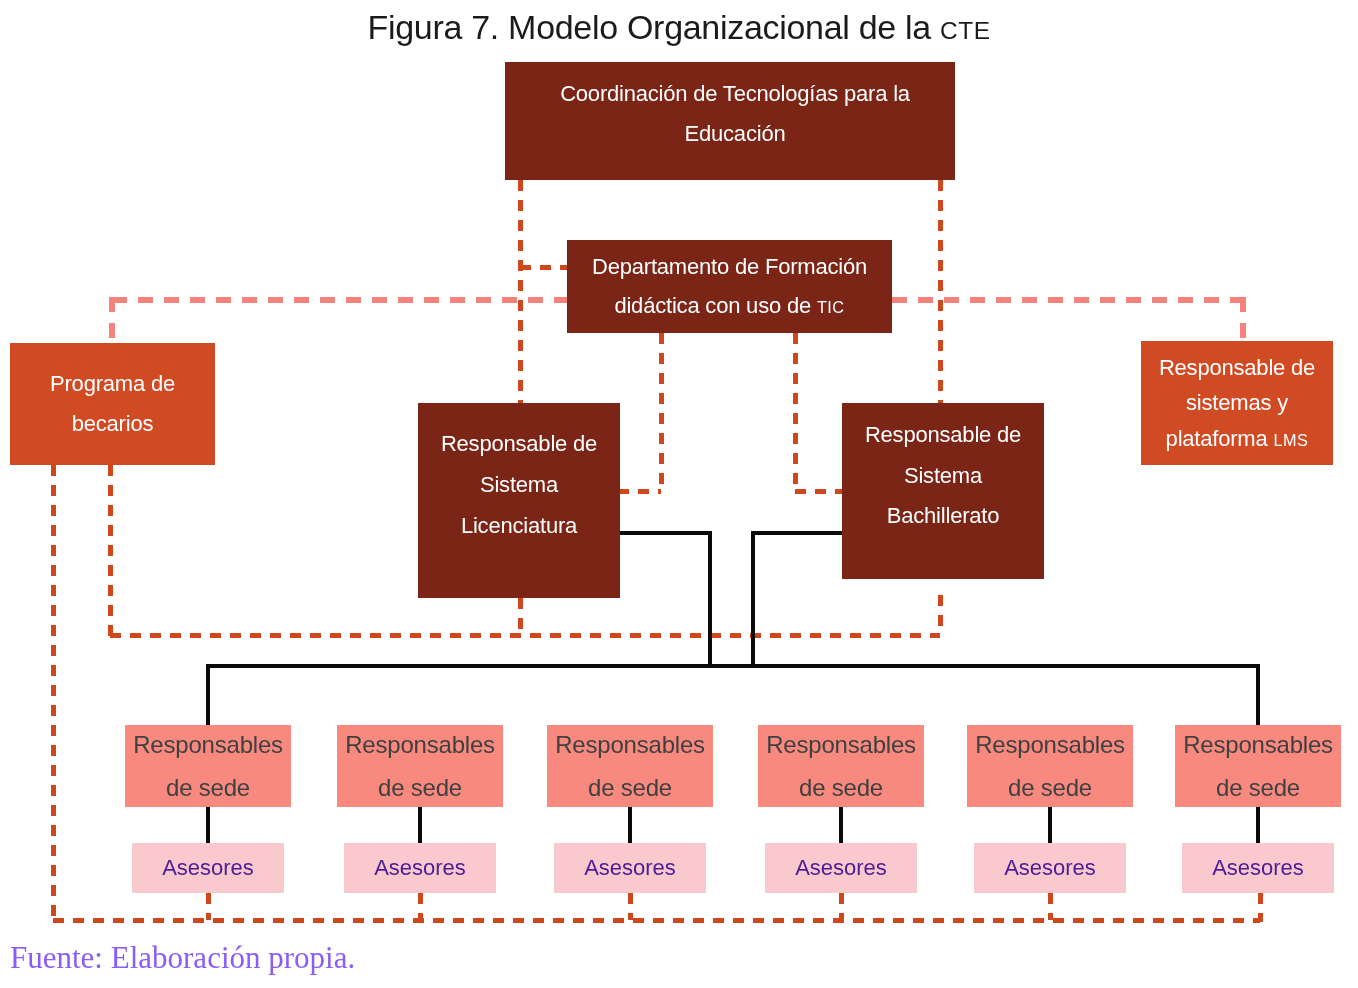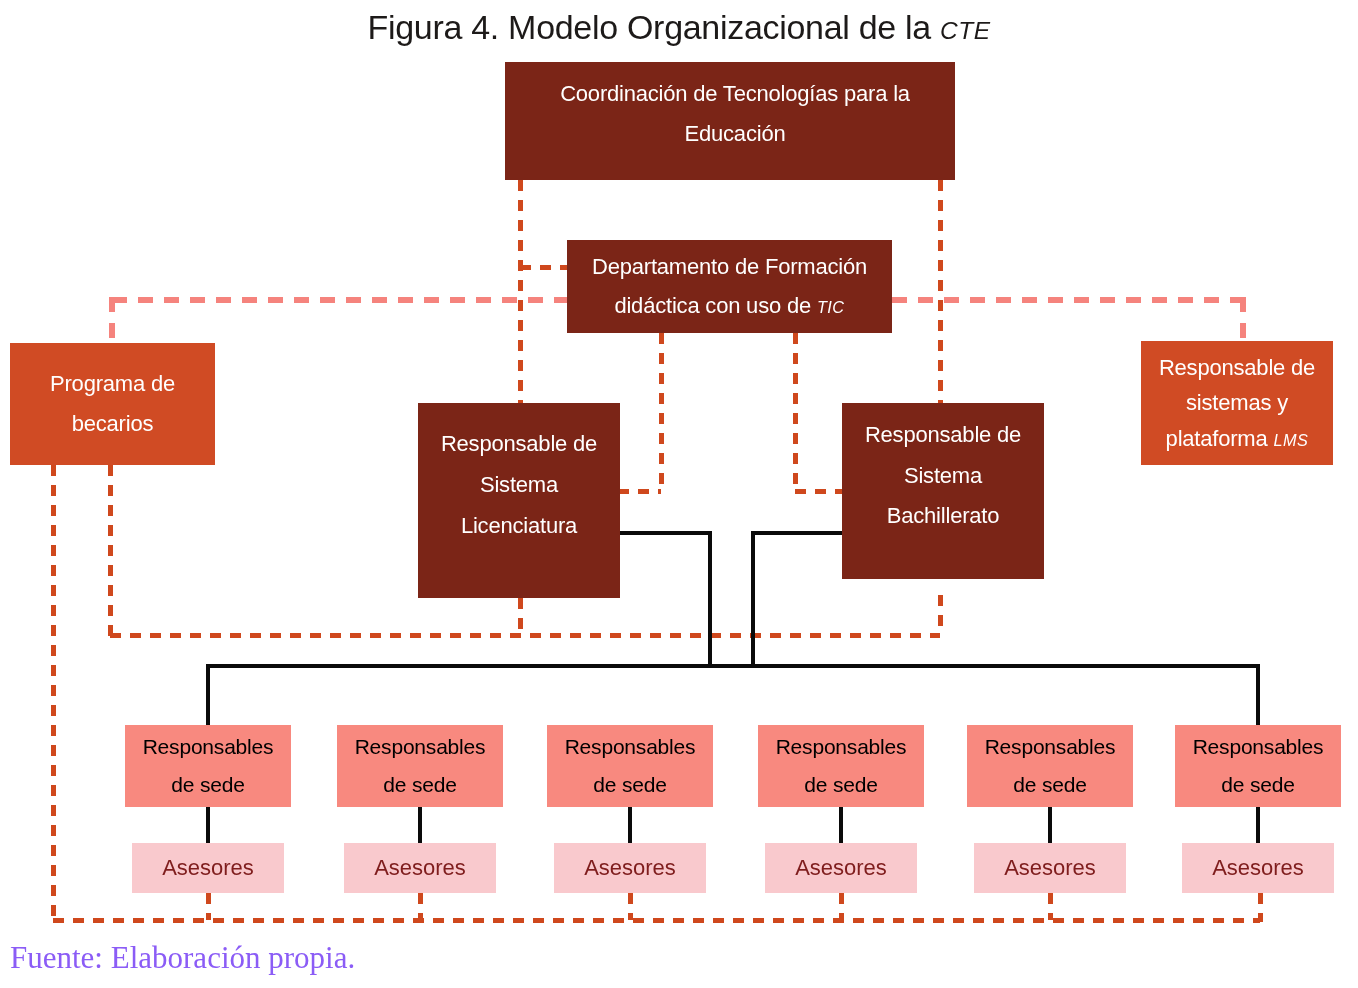--- a/index.html
+++ b/index.html
@@ -27,39 +27,39 @@
   .node{
     position:absolute;z-index:2;
     display:flex;align-items:center;justify-content:center;
     text-align:center;
     color:#ffffff;
     font-size:22px;line-height:1.8;
     letter-spacing:-0.2px;
   }
   .maroon{background:var(--dark-maroon,#7b2517);}
   .orangebox{background:var(--orange,#d04b24);}
-  .acr{font-size:0.74em;letter-spacing:0.5px;font-style:italic;}
+  .acr{font-size:0.74em;letter-spacing:0.5px;}
 
   #node-coordinacion{left:505px;top:62px;width:450px;height:118px;padding:0 20px 14px 30px;box-sizing:border-box;}
   #node-departamento{left:567px;top:240px;width:325px;height:93px;padding:12px 18px;box-sizing:border-box;line-height:1.75;}
   #node-programa{left:10px;top:343px;width:205px;height:122px;padding:8px 20px;box-sizing:border-box;}
   #node-sistemas{left:1141px;top:341px;width:192px;height:124px;padding:3px 14px;box-sizing:border-box;line-height:1.6;}
   #node-licenciatura{left:418px;top:403px;width:202px;height:195px;padding:0 16px 30px 16px;box-sizing:border-box;line-height:1.85;}
   #node-bachillerato{left:842px;top:403px;width:202px;height:176px;padding:0 16px 30px 16px;box-sizing:border-box;line-height:1.85;}
 
   .branch{position:absolute;top:725px;width:166px;height:168px;z-index:2;}
   .sede{
     width:166px;height:82px;box-sizing:border-box;padding:0 14px;
-    background:var(--salmon,#f8897f);color:#000000;
+    background:var(--salmon,#f8897f);color:#404040;
     display:flex;align-items:center;justify-content:center;text-align:center;
-    font-size:21px;line-height:1.8;letter-spacing:-0.2px;
+    font-size:24px;line-height:1.8;letter-spacing:-0.2px;
   }
   .asesores{
     width:152px;height:50px;margin:36px auto 0 auto;
-    background:var(--light-pink,#f9c9cd);color:#7f1d1d;
+    background:var(--light-pink,#f9c9cd);color:#4c1d95;
     display:flex;align-items:center;justify-content:center;text-align:center;
     font-size:22px;
   }
   .b1{left:125px;} .b2{left:337px;} .b3{left:547px;} .b4{left:758px;} .b5{left:967px;} .b6{left:1175px;}
 
   #page-title{
     position:absolute;left:0;top:8px;width:100%;
     text-align:center;z-index:2;
     color:#1d1a19;font-size:34px;letter-spacing:-0.3px;
   }
@@ -69,21 +69,21 @@
     font-family:"Liberation Serif",serif;
     color:#8b5cf6;font-size:31px;
   }
 </style>
 </head>
 <body>
 
 <div id="figure">
 
   <div id="page-title">
-    <span>Figura 4. Modelo Organizacional de la </span><span class="acr">CTE</span>
+    <span>Figura 7. Modelo Organizacional de la </span><span class="acr">CTE</span>
   </div>
 
   <svg id="connectors" width="1358" height="988" shape-rendering="crispEdges">
 
     <line class="p" x1="112" y1="300" x2="1243" y2="300"></line>
     <line class="p" x1="112" y1="297" x2="112" y2="345"></line>
     <line class="p" x1="1243" y1="297" x2="1243" y2="343"></line>
 
     <line class="o" x1="520" y1="180" x2="520" y2="403"></line>
     <line class="o" x1="940" y1="180" x2="940" y2="403"></line>

